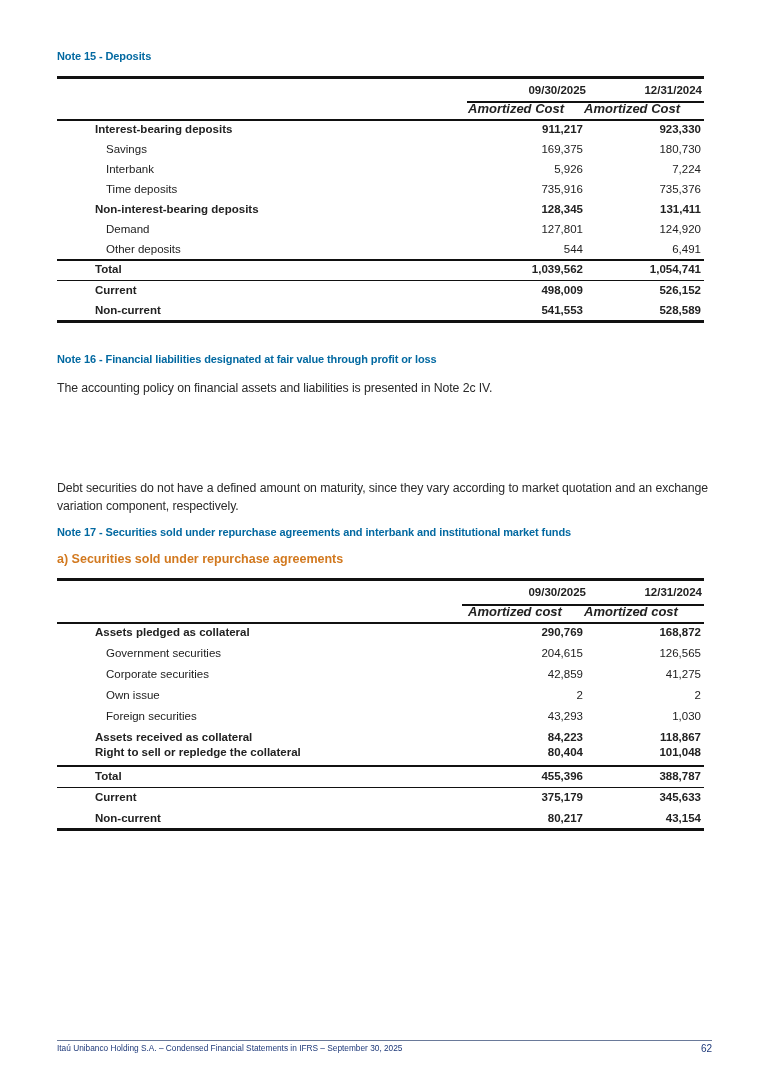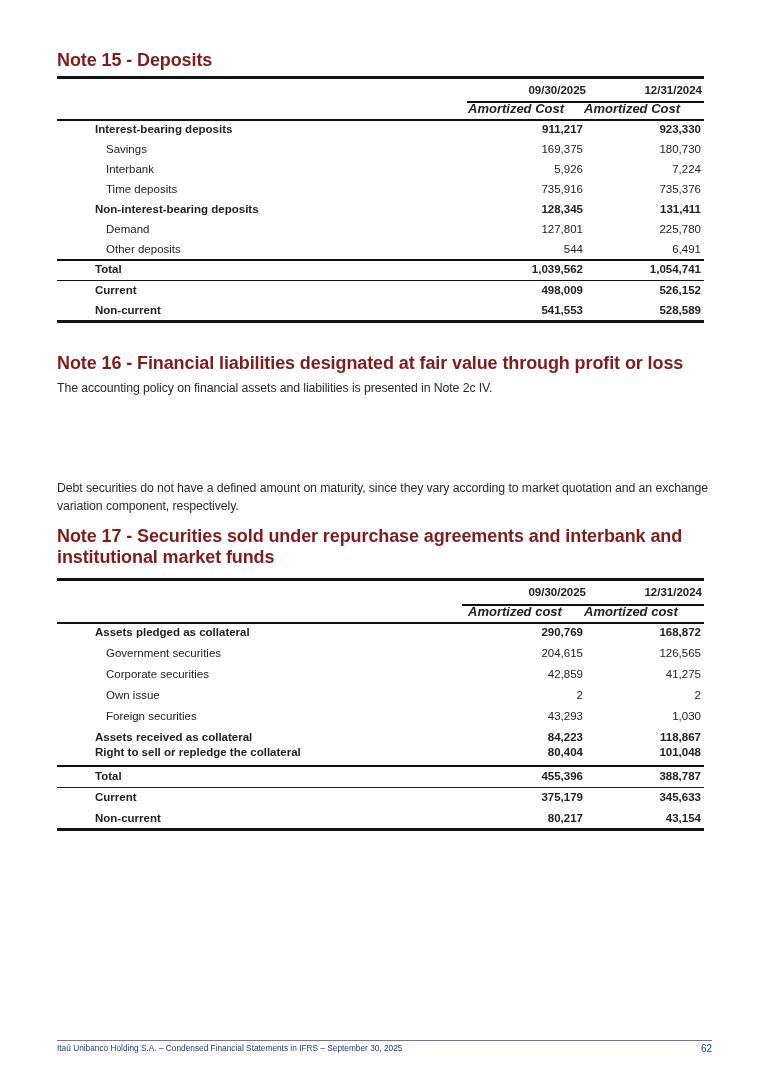--- a/index.html
+++ b/index.html
@@ -1,18 +1,18 @@
 <!DOCTYPE html>
 <html><head>
 <meta charset="utf-8">
 <style>
   html, body { margin:0; padding:0; background:#fff; }
   body { width:766px; height:1083px; position:relative; font-family:"Liberation Sans", sans-serif; color:#222; overflow:hidden; }
   .page { position:absolute; left:0; top:0; width:766px; height:1083px; }
-  .note-title { position:absolute; left:57px; font-weight:bold; color:#7f1d1d; font-size:18px; letter-spacing:-0.1px; }
+  .note-title { position:absolute; left:57px; font-weight:bold; color:#0369a1; font-size:11px; letter-spacing:-0.1px; }
   .sub-title { position:absolute; left:57px; font-weight:bold; color:#d2791f; font-size:12.5px; }
   .para { position:absolute; left:57px; width:655px; font-size:12.3px; line-height:18px; color:#2a2a2a; letter-spacing:-0.1px; }
   .tbl { position:absolute; left:57px; width:647px; }
   .tbl .topline { position:absolute; left:0; width:647px; height:3px; background:#111; }
   .hdr-date { position:absolute; font-weight:bold; font-size:11.5px; text-align:right; width:118px; }
   .hdr-sub { position:absolute; font-weight:bold; font-size:13px; text-align:left; width:118px;font-style:italic; }
   .hline { position:absolute; background:#111; }
   .row { position:absolute; left:0; width:647px; height:20px; font-size:11.5px; }
   .row .lbl { position:absolute; left:5px; top:3px;padding-left:33px; }
   .row .lbl.indent { left:16px; }
@@ -61,21 +61,21 @@
       <span class="v2">735,376</span>
     </div>
     <div class="row bold" style="top:124px;">
       <span class="lbl">Non-interest-bearing deposits</span>
       <span class="v1">128,345</span>
       <span class="v2">131,411</span>
     </div>
     <div class="row" style="top:144px;">
       <span class="lbl indent">Demand</span>
       <span class="v1">127,801</span>
-      <span class="v2">225,780</span>
+      <span class="v2">124,920</span>
     </div>
     <div class="row" style="top:164px;">
       <span class="lbl indent">Other deposits</span>
       <span class="v1">544</span>
       <span class="v2">6,491</span>
     </div>
     <div class="hline" style="left:0; top:183px; width:647px; height:2px;"></div>
     <div class="row bold" style="top:184px;">
       <span class="lbl">Total</span>
       <span class="v1">1,039,562</span>
@@ -93,20 +93,21 @@
       <span class="v2">528,589</span>
     </div>
     <div class="hline" style="left:0; top:244px; width:647px; height:3px;"></div>
   </div>
 
   <div class="note-title" style="top:353px;">Note 16 - Financial liabilities designated at fair value through profit or loss</div>
   <div class="para" style="top:379px;">The accounting policy on financial assets and liabilities is presented in Note 2c IV.</div>
   <div class="para" style="top:479px;">Debt securities do not have a defined amount on maturity, since they vary according to market quotation and an exchange variation component, respectively.</div>
 
   <div class="note-title" style="top:526px;">Note 17 - Securities sold under repurchase agreements and interbank and institutional market funds</div>
+  <div class="sub-title" style="top:552px;">a) Securities sold under repurchase agreements</div>
 
   <div class="tbl" style="top:578px;">
     <div class="topline" style="top:0;"></div>
     <div class="hdr-date" style="left:411px; top:8px;">09/30/2025</div>
     <div class="hdr-date" style="left:527px; top:8px;">12/31/2024</div>
     <div class="hline" style="left:405px; top:26px; width:242px; height:2px;"></div>
     <div class="hdr-sub" style="left:411px; top:26px;">Amortized cost</div>
     <div class="hdr-sub" style="left:527px; top:26px;">Amortized cost</div>
     <div class="hline" style="left:0; top:44px; width:647px; height:2px;"></div>
 

